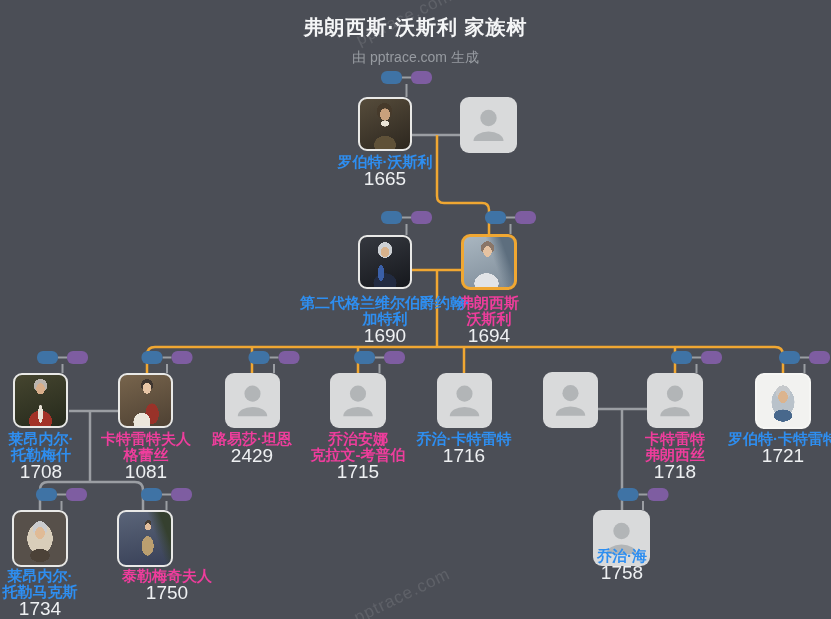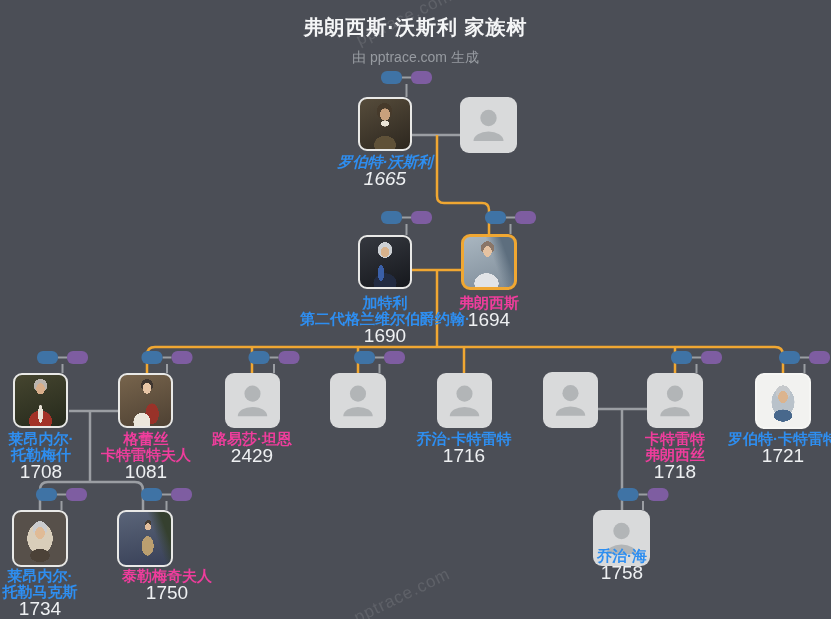--- a/index.html
+++ b/index.html
@@ -233,48 +233,54 @@
 
   <div class="node portrait art-lionel2" style="left:12px;top:510px;width:56px;height:57px;"></div>
   <div class="node portrait art-talmash" style="left:117px;top:510px;width:56px;height:57px;"></div>
   <div class="node placeholder" style="left:593px;top:510px;width:57px;height:56px;">
     <svg viewBox="0 0 56 56">
       <circle cx="28" cy="21" r="8.2" fill="#b2b5b7"></circle>
         <path d="M13 44 A15 9.5 0 0 1 43 44 Z" fill="#b2b5b7"></path>
     </svg>
   </div>
 
-  <div class="plabel" style="left:385px;top:154px;font-style:italic;">
+  <div class="plabel" style="left:385px;top:154px;">
     <div class="nm male">罗伯特·沃斯利</div>
     <div class="yr">1665</div>
   </div>
 
   <div class="plabel" style="left:489px;top:295px;">
     <div class="nm female">弗朗西斯</div>
+    <div class="nm female">沃斯利</div>
     <div class="yr">1694</div>
   </div>
   <div class="plabel" style="left:385px;top:295px;">
+    <div class="nm male">第二代格兰维尔伯爵约翰·</div>
     <div class="nm male">加特利</div>
-    <div class="nm male">第二代格兰维尔伯爵约翰·</div>
     <div class="yr">1690</div>
   </div>
 
   <div class="plabel" style="left:41px;top:431px;">
     <div class="nm male">莱昂内尔·</div>
     <div class="nm male">托勒梅什</div>
     <div class="yr">1708</div>
   </div>
   <div class="plabel" style="left:146px;top:431px;">
+    <div class="nm female">卡特雷特夫人</div>
     <div class="nm female">格蕾丝</div>
-    <div class="nm female">卡特雷特夫人</div>
     <div class="yr">1081</div>
   </div>
   <div class="plabel" style="left:252px;top:431px;">
     <div class="nm female">路易莎·坦恩</div>
     <div class="yr">2429</div>
+  </div>
+  <div class="plabel" style="left:358px;top:431px;">
+    <div class="nm female">乔治安娜</div>
+    <div class="nm female">克拉文-考普伯</div>
+    <div class="yr">1715</div>
   </div>
   <div class="plabel" style="left:464px;top:431px;">
     <div class="nm male">乔治·卡特雷特</div>
     <div class="yr">1716</div>
   </div>
   <div class="plabel" style="left:675px;top:431px;">
     <div class="nm female">卡特雷特</div>
     <div class="nm female">弗朗西丝</div>
     <div class="yr">1718</div>
   </div>

